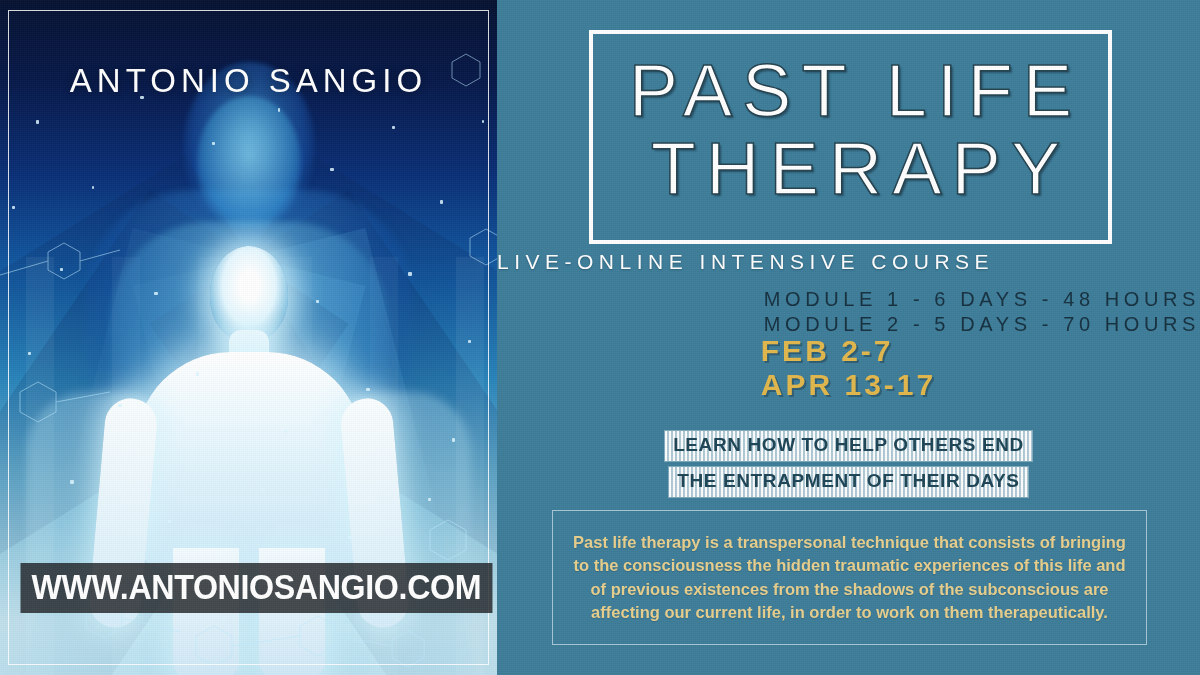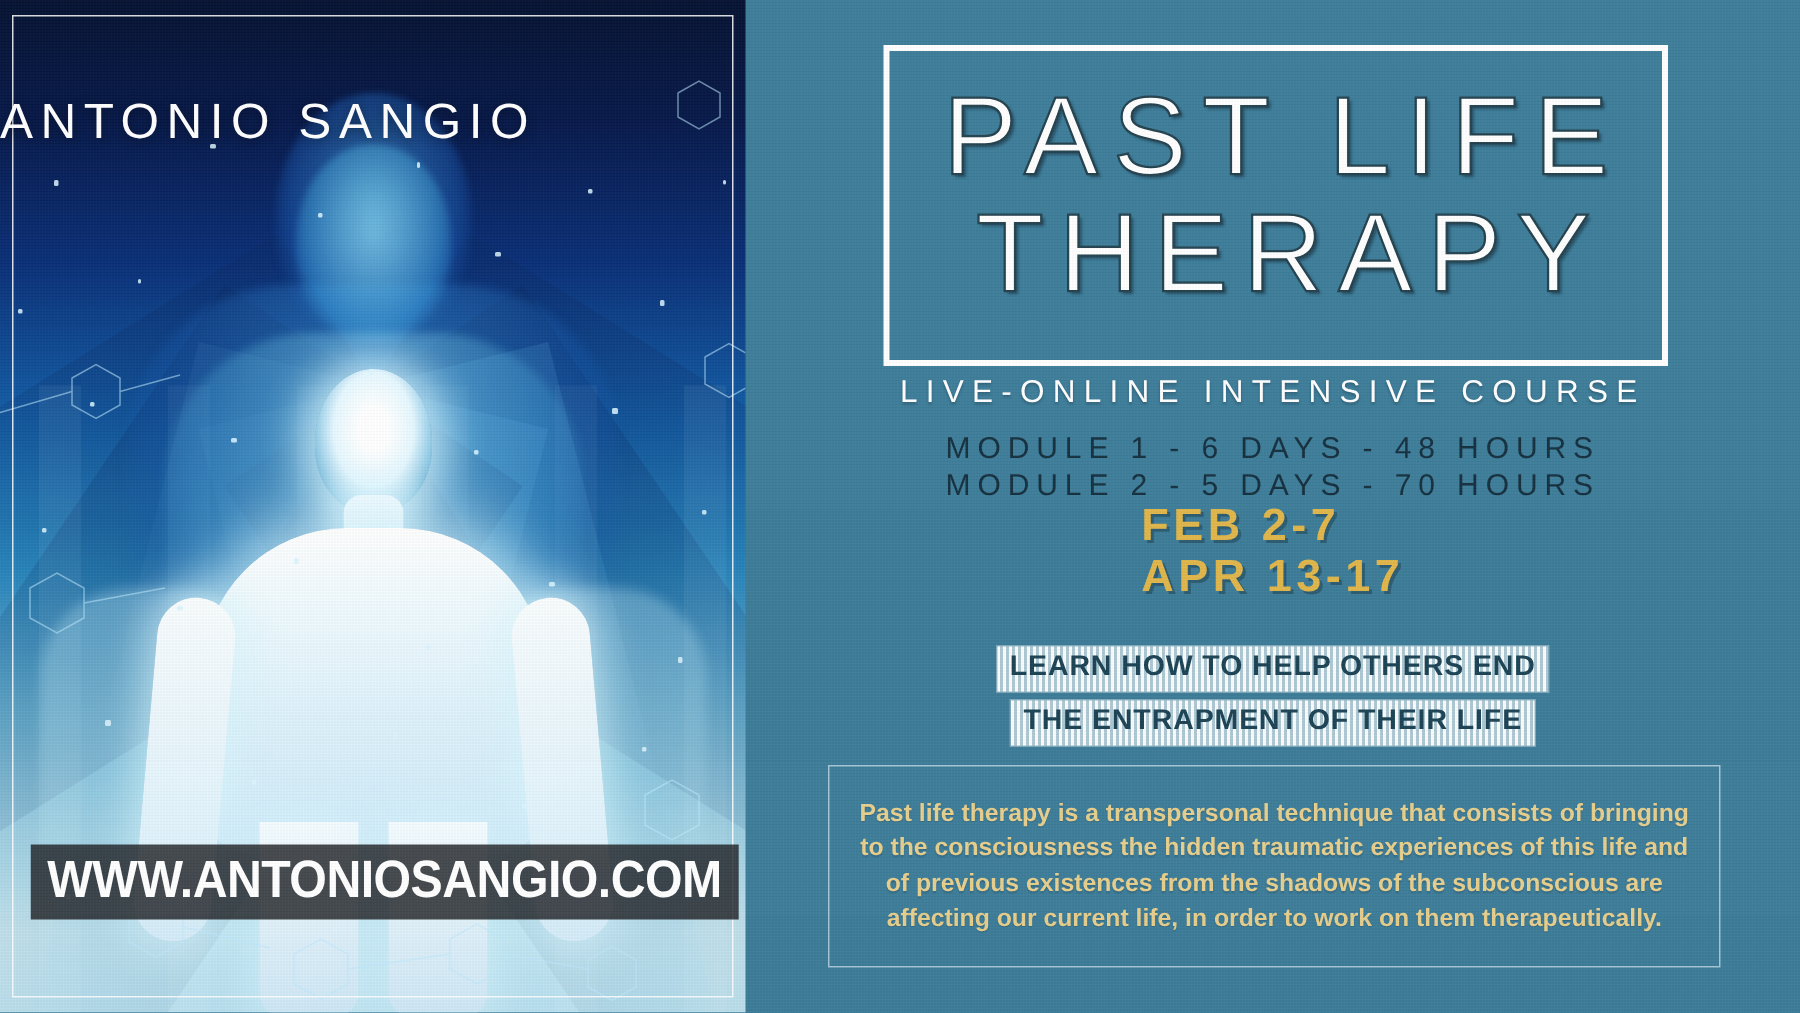--- a/index.html
+++ b/index.html
@@ -134,21 +134,21 @@
 
   
   .art-frame {
     position:absolute; left:8px; top:10px; right:8px; bottom:10px;
     border:1px solid rgba(255,255,255,.85);
     z-index:12; pointer-events:none;
   }
 
   .author {
     position:absolute; z-index:14; top:62px; left:0; width:100%;
-    color:#ffffff;
+    text-align:center; color:#ffffff;
     font-size:33px; font-weight:300; letter-spacing:5px;
     text-shadow:0 1px 8px rgba(0,0,0,.45);
   }
 
   .website-wrap { position:absolute; z-index:14; left:0; width:100%; top:563px; text-align:center; }
   .website {
     display:inline-block;
     background:rgba(28,30,34,.80);
     color:#ffffff;
     font-size:35px; font-weight:700; letter-spacing:-.4px;
@@ -168,26 +168,26 @@
   .title-line {
     text-align:center; color:#ffffff; font-weight:400;
     font-family:"Liberation Sans", sans-serif;
     -webkit-text-stroke:1.5px #24424f;
     text-shadow:2px 2px 2px rgba(20,40,52,.55);
   }
   .title-1 { font-size:74px; letter-spacing:10px; margin-top:22px; line-height:.95; padding-left:10px;}
   .title-2 { font-size:74px; letter-spacing:10px; margin-top:8px; line-height:.95; padding-left:20px;}
 
   .subtitle {
-    position:absolute; left:0; top:250px; width:703px; text-align:center;
+    position:absolute; left:0; top:250px; width:703px; 
     color:#ffffff; font-size:21px; letter-spacing:5.5px; font-weight:400;
     text-shadow:0 1px 2px rgba(0,0,0,.25);
   }
 
-  .modules { position:absolute; left:0; top:287px; width:703px; text-align:center; }
+  .modules { position:absolute; left:0; top:287px; width:703px; text-align:right; }
   .mod-line {
     color:#16303f; font-size:20px; letter-spacing:4.6px; font-weight:400;
     line-height:1.25;
     font-family:"Liberation Sans Narrow","Liberation Sans", sans-serif;
   }
 
   .dates { position:absolute; left:0; top:334px; width:703px;
            display:flex; justify-content:center; align-items:center; gap:22px; }
   .dates-left { text-align:left; }
   .date-line {
@@ -353,21 +353,21 @@
         <div class="date-line">FEB 2-7</div>
         <div class="date-line">APR 13-17</div>
       </div>
     </div>
 
     <div class="taglines">
       <div>
         <span class="tagline">LEARN HOW TO HELP OTHERS END</span>
       </div>
       <div>
-        <span class="tagline">THE ENTRAPMENT OF THEIR LIFE</span>
+        <span class="tagline">THE ENTRAPMENT OF THEIR DAYS</span>
       </div>
     </div>
 
     <div class="desc-box">
       <div class="desc-text">Past life therapy is a transpersonal technique that consists of bringing to the consciousness the hidden traumatic experiences of this life and of previous existences from the shadows of the subconscious are affecting our current life, in order to work on them therapeutically.</div>
     </div>
 
   </div>
 </div>
 

